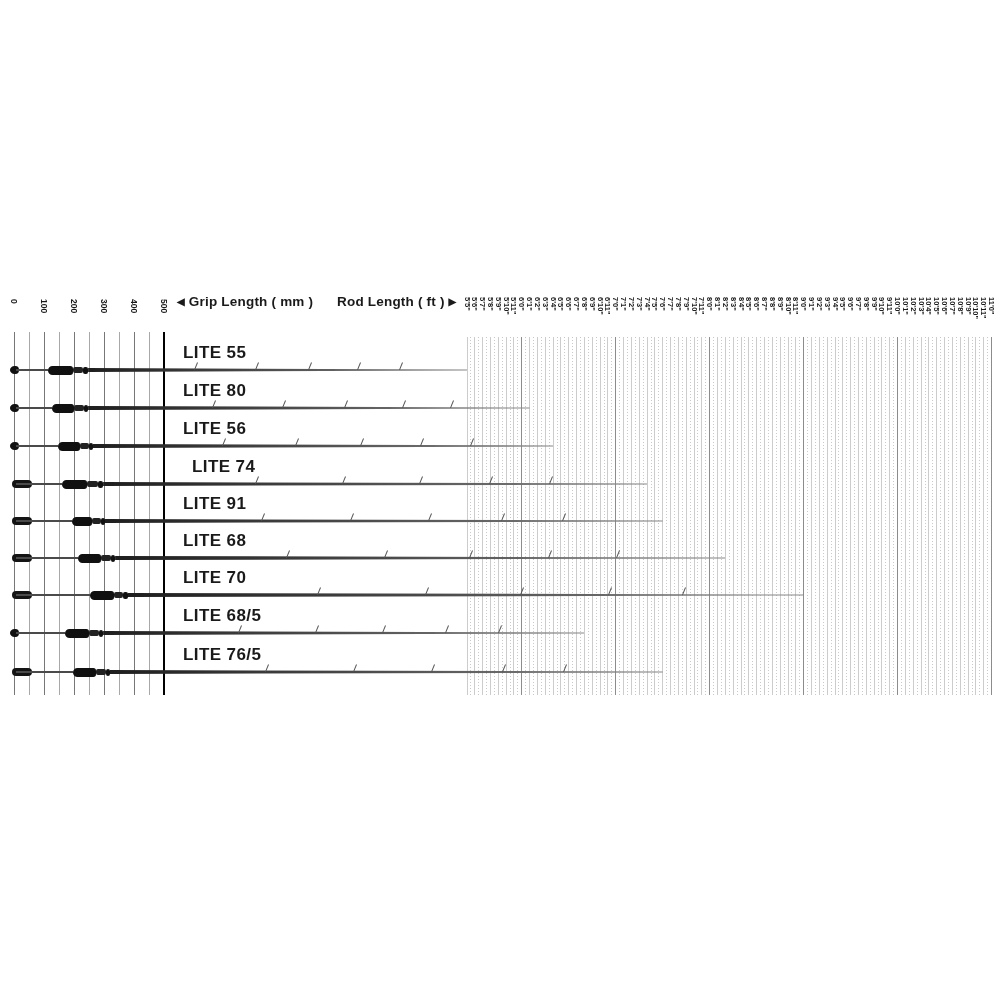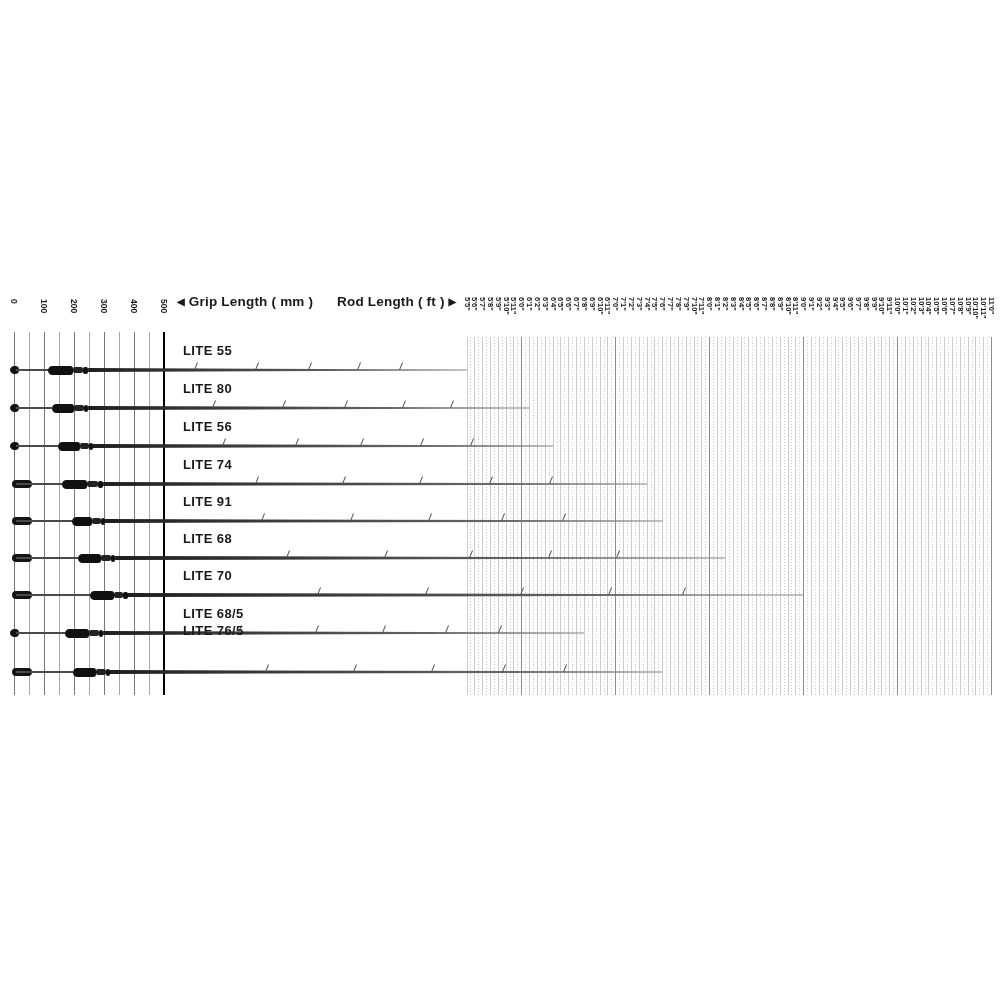--- a/index.html
+++ b/index.html
@@ -18,21 +18,21 @@
   .vline.heavy{background:#000000;width:2px;}
   .vline.inch{background:#cccccc;}
   .vline.foot{background:#8c8c8c;}
   .vline.half{background-image:repeating-linear-gradient(to bottom,#c9c9c9 0px,#c9c9c9 1px,transparent 1px,transparent 3px);}
   .vtext{
     position:absolute;writing-mode:vertical-rl;text-orientation:mixed;
     font-weight:bold;white-space:nowrap;color:#1a1a1a;
   }
   .vtext.grip{font-size:8.5px;top:299px;}
   .vtext.rod{font-size:7.5px;top:297px;letter-spacing:0;}
-  .model-label{position:absolute;font-size:13px;font-weight:bold;letter-spacing:0.4px;color:#1a1a1a;white-space:nowrap;}
+  .model-label{position:absolute;font-size:17px;font-weight:bold;letter-spacing:0.4px;color:#1a1a1a;white-space:nowrap;}
   .butt-knob{position:absolute;background:#111;border-radius:50% 40% 40% 50%/50% 50% 50% 50%;}
   .butt-long{position:absolute;background:#141414;border-radius:4px;}
   .shaft{position:absolute;background:#4a4a4a;}
   .grip-rear{position:absolute;background:#101010;border-radius:5px 3px 3px 5px;}
   .grip-mid{position:absolute;background:#222;border-radius:2px;}
   .grip-nut{position:absolute;background:#111;border-radius:2px;}
   .blank{position:absolute;}
   .guide{position:absolute;width:1.4px;background:#555;transform:rotate(22deg);transform-origin:bottom center;}
 </style>
 </head>
@@ -297,21 +297,21 @@
       <div class="shaft" style="left: 16px; top: 445px; width: 42.1px; height: 2px;"></div>
       <div class="grip-rear" style="left: 58.1px; top: 441.5px; width: 21.576px; height: 9px;"></div>
       <div class="grip-mid" style="left: 79.676px; top: 443px; width: 9.048px; height: 6px;"></div>
       <div class="grip-nut" style="left: 88.724px; top: 442.5px; width: 4.176px; height: 7px;"></div>
       <div class="blank" style="left: 92.9px; top: 444px; width: 460.23px; height: 4px; clip-path: polygon(0px 0px, 100% 37%, 100% 63%, 0px 100%); background: linear-gradient(to right, rgb(30, 30, 30) 0%, rgb(74, 74, 74) 45%, rgb(138, 138, 138) 100%);"></div>
       <div class="guide" style="left: 221.764px; top: 438px; height: 8px;"></div>
       <div class="guide" style="left: 295.401px; top: 438px; height: 8px;"></div>
       <div class="guide" style="left: 359.833px; top: 438px; height: 8px;"></div>
       <div class="guide" style="left: 419.663px; top: 438px; height: 8px;"></div>
       <div class="guide" style="left: 470.289px; top: 438px; height: 8px;"></div>
-      <div class="model-label" style="left: 183px; top: 457px;">LITE 74</div>
+      <div class="model-label" style="left: 192px; top: 457px;">LITE 74</div>
       <div class="butt-long" style="left: 12px; top: 480px; width: 20px; height: 8px;"></div>
       <div class="shaft" style="left: 16px; top: 483px; width: 46px; height: 2px;"></div>
       <div class="grip-rear" style="left: 62px; top: 479.5px; width: 25.482px; height: 9px;"></div>
       <div class="grip-mid" style="left: 87.482px; top: 481px; width: 10.686px; height: 6px;"></div>
       <div class="grip-nut" style="left: 98.168px; top: 480.5px; width: 4.932px; height: 7px;"></div>
       <div class="blank" style="left: 103.1px; top: 482px; width: 543.99px; height: 4px; clip-path: polygon(0px 0px, 100% 37%, 100% 63%, 0px 100%); background: linear-gradient(to right, rgb(30, 30, 30) 0%, rgb(74, 74, 74) 45%, rgb(138, 138, 138) 100%);"></div>
       <div class="guide" style="left: 255.417px; top: 476px; height: 8px;"></div>
       <div class="guide" style="left: 342.456px; top: 476px; height: 8px;"></div>
       <div class="guide" style="left: 418.614px; top: 476px; height: 8px;"></div>
       <div class="guide" style="left: 489.333px; top: 476px; height: 8px;"></div>
@@ -357,21 +357,21 @@
       <div class="shaft" style="left: 16px; top: 632px; width: 49px; height: 2px;"></div>
       <div class="grip-rear" style="left: 65px; top: 628.5px; width: 23.622px; height: 9px;"></div>
       <div class="grip-mid" style="left: 88.622px; top: 630px; width: 9.906px; height: 6px;"></div>
       <div class="grip-nut" style="left: 98.528px; top: 629.5px; width: 4.572px; height: 7px;"></div>
       <div class="blank" style="left: 103.1px; top: 631px; width: 481.35px; height: 4px; clip-path: polygon(0px 0px, 100% 37%, 100% 63%, 0px 100%); background: linear-gradient(to right, rgb(30, 30, 30) 0%, rgb(74, 74, 74) 45%, rgb(138, 138, 138) 100%);"></div>
       <div class="guide" style="left: 237.878px; top: 625px; height: 8px;"></div>
       <div class="guide" style="left: 314.894px; top: 625px; height: 8px;"></div>
       <div class="guide" style="left: 382.283px; top: 625px; height: 8px;"></div>
       <div class="guide" style="left: 444.858px; top: 625px; height: 8px;"></div>
       <div class="guide" style="left: 497.807px; top: 625px; height: 8px;"></div>
-      <div class="model-label" style="left: 183px; top: 623px;">LITE 76/5</div>
+      <div class="model-label" style="left: 183px; top: 645px;">LITE 76/5</div>
       <div class="butt-long" style="left: 12px; top: 668px; width: 20px; height: 8px;"></div>
       <div class="shaft" style="left: 16px; top: 671px; width: 57.1px; height: 2px;"></div>
       <div class="grip-rear" style="left: 73.1px; top: 667.5px; width: 22.878px; height: 9px;"></div>
       <div class="grip-mid" style="left: 95.978px; top: 669px; width: 9.594px; height: 6px;"></div>
       <div class="grip-nut" style="left: 105.572px; top: 668.5px; width: 4.428px; height: 7px;"></div>
       <div class="blank" style="left: 110px; top: 670px; width: 552.75px; height: 4px; clip-path: polygon(0px 0px, 100% 37%, 100% 63%, 0px 100%); background: linear-gradient(to right, rgb(30, 30, 30) 0%, rgb(74, 74, 74) 45%, rgb(138, 138, 138) 100%);"></div>
       <div class="guide" style="left: 264.77px; top: 664px; height: 8px;"></div>
       <div class="guide" style="left: 353.21px; top: 664px; height: 8px;"></div>
       <div class="guide" style="left: 430.595px; top: 664px; height: 8px;"></div>
       <div class="guide" style="left: 502.452px; top: 664px; height: 8px;"></div>

